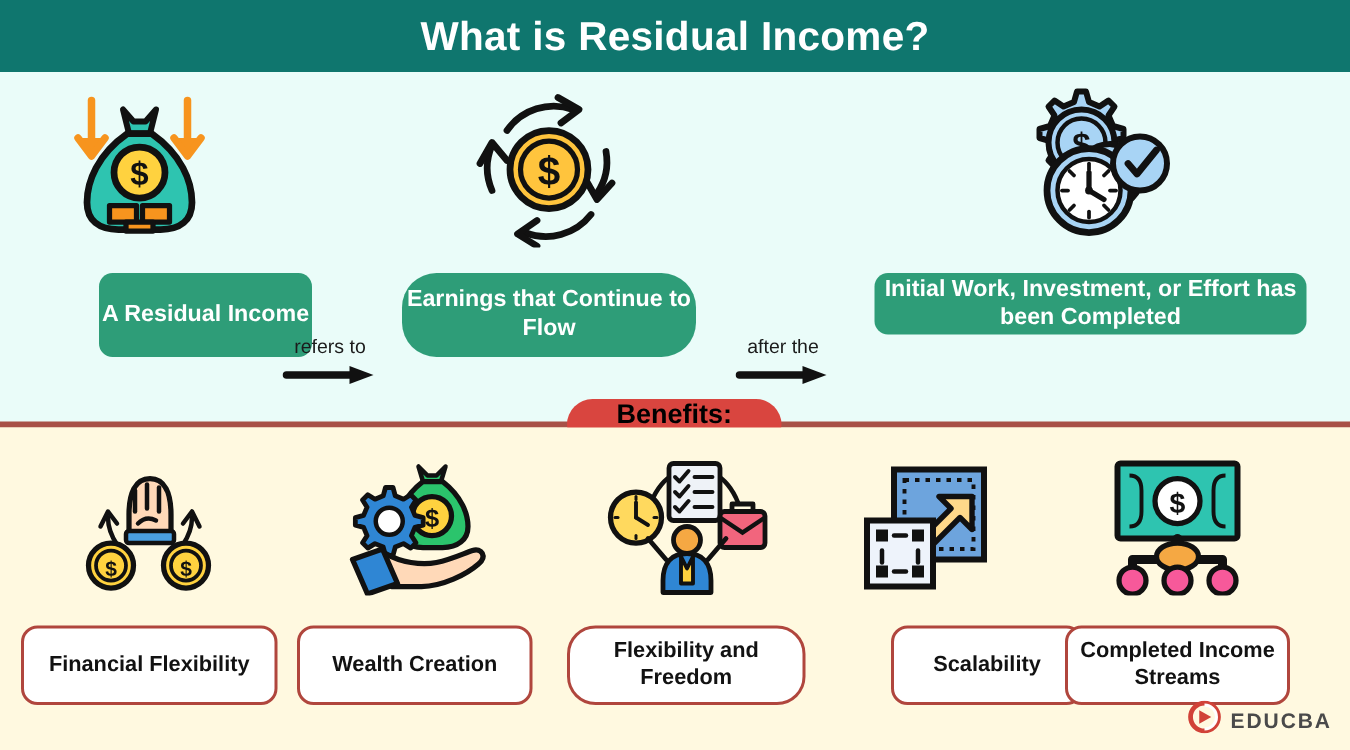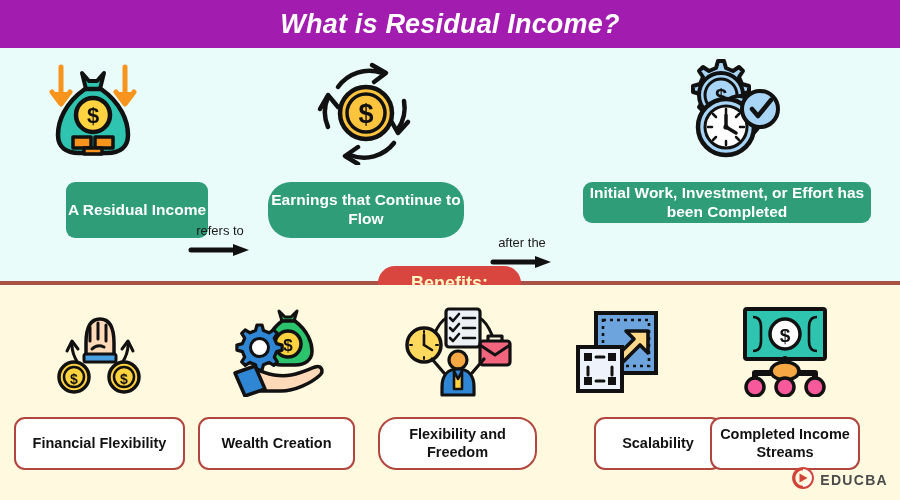--- a/index.html
+++ b/index.html
@@ -6,22 +6,22 @@
   body{
     width:900px;height:500px;overflow:hidden;
     font-family:"Liberation Sans", sans-serif;
     background:#fff9e0;
   }
   #infographic{position:relative;width:900px;height:500px;}
 
   
   .header{
     position:absolute;left:0;top:0;width:900px;height:48px;
-    background:#a21caf;
-    display:flex;align-items:center;justify-content:center;font-style:italic;
+    background:#0f766e;
+    display:flex;align-items:center;justify-content:center;
   }
   .header-title{
     color:#ffffff;font-size:27px;font-weight:bold;letter-spacing:.2px;
   }
 
   
   .top-band{
     position:absolute;left:0;top:48px;width:900px;height:235px;
     background:#eafcf9;
   }
@@ -45,31 +45,31 @@
   .node2 .node-box{top:134px;height:56px;border-radius:23px;}
   .node3{left:583px;top:0;width:288px;}
   .node3 .node-box{top:134px;height:41px;}
 
   .connector{position:absolute;width:100px;text-align:center;}
   .connector .conn-label{
     font-size:13px;color:#1b1b1b;line-height:1;margin-bottom:6px;display:block;
   }
   .connector .conn-arrow{display:block;height:14px;}
   .conn1{left:170px;top:176px;}
-  .conn2{left:472px;top:176px;margin-top:12px;}
+  .conn2{left:472px;top:176px;}
 
   
   .divider{
     position:absolute;left:0;top:281px;width:900px;height:4px;background:#a85147;
   }
   .benefits-pill{
     position:absolute;left:378px;top:266px;width:143px;height:34px;
     background:#d9453f;border-radius:17px;
-    display:flex;align-items:center;justify-content:center;
-    color:#fef9c3;font-weight:bold;font-size:18px;
+    display:flex;align-items:flex-start;justify-content:center;
+    color:#000000;font-weight:bold;font-size:18px;
   }
 
   
   .bottom-band{
     position:absolute;left:0;top:285px;width:900px;height:215px;background:#fff9e0;
   }
   .benefit{position:absolute;top:0;}
   .benefit-icon{
     position:absolute;left:0;width:100%;top:16px;height:96px;
     display:flex;align-items:flex-end;justify-content:center;

